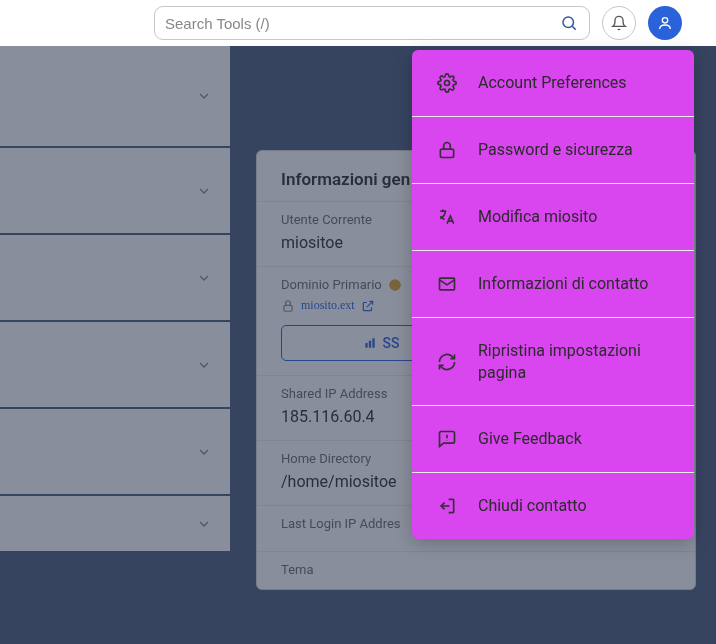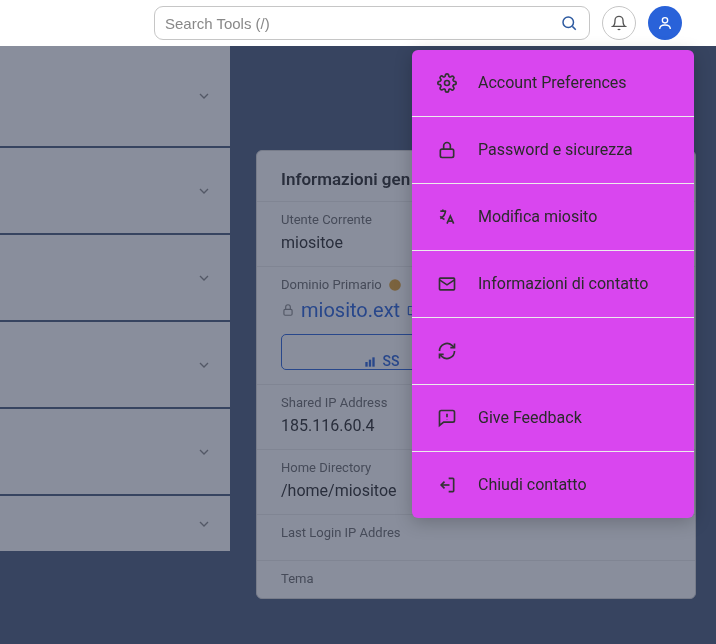--- a/index.html
+++ b/index.html
@@ -22,22 +22,22 @@
 .side-item:first-child { margin-top: 0; }
 .chev { color: #888; }
 
 .card { position: absolute; top: 150px; left: 256px; width: 440px; background: #fff; border: 1px solid #d8d8d8; border-radius: 6px; z-index: 2; padding: 0; }
 .card-hdr { padding: 18px 24px 12px; font-size: 17px; font-weight: 600; color: #2b2b2b; }
 .sec { padding: 10px 24px 14px; border-top: 1px solid #eaeaea; }
 .sec:first-of-type { border-top: none; }
 .lbl { font-size: 13px; color: #6a6a6a; margin-bottom: 6px; }
 .val { font-size: 16px; color: #2b2b2b; }
 .domain-row { display: flex; align-items: center; gap: 6px; }
-.dlink { color: #2962d9; font-size: 20px; }
-.ssl-btn { margin-top: 12px; width: 200px; height: 36px; border: 1px solid #2962d9; border-radius: 5px; color: #2962d9; background: #fff; display: flex; align-items: flex-end; justify-content: center; gap: 6px; font-size: 14px; font-weight: 500; }
+.dlink { color: #2962d9; font-size: 12px; font-family: Liberation Serif, serif; }
+.ssl-btn { margin-top: 12px; width: 200px; height: 36px; border: 1px solid #2962d9; border-radius: 5px; color: #2962d9; background: #fff; display: flex; align-items: center; justify-content: center; gap: 6px; font-size: 14px; font-weight: 500; }
 
 .menu { position: absolute; top: 50px; right: 22px; width: 282px; background: #d946ef; border-radius: 6px; box-shadow: 0 4px 18px rgba(0,0,0,0.22); z-index: 10; overflow: hidden; }
 .menu-item { display: flex; align-items: center; gap: 20px; padding: 22px 24px; border-bottom: 1px solid #ececec; cursor: pointer; }
 .menu-item:last-child { border-bottom: none; }
 .menu-icon { width: 22px; height: 22px; flex-shrink: 0; color: #333; display: flex; align-items: center; justify-content: center; }
 .menu-label { font-size: 16px; color: #2b2b2b; line-height: 1.35; }
 
 svg { display: block; }
 </style>
 </head>
@@ -217,20 +217,21 @@
   </div>
   <div class="menu-item">
     <span class="menu-icon">
         <svg width="20" height="20" viewBox="0 0 24 24" fill="none" stroke="currentColor" stroke-width="2">
           <path d="M3 12a9 9 0 0115-6.7L21 8"></path>
           <path d="M21 3v5h-5"></path>
           <path d="M21 12a9 9 0 01-15 6.7L3 16"></path>
           <path d="M3 21v-5h5"></path>
         </svg>
       </span>
+    <span class="menu-label">Ripristina impostazioni pagina</span>
   </div>
   <div class="menu-item">
     <span class="menu-icon">
         <svg width="20" height="20" viewBox="0 0 24 24" fill="none" stroke="currentColor" stroke-width="2">
           <path d="M21 15a2 2 0 01-2 2H8l-5 4V5a2 2 0 012-2h14a2 2 0 012 2z"></path>
           <line x1="12" y1="7" x2="12" y2="11"></line>
           <line x1="12" y1="14" x2="12" y2="14.5"></line>
         </svg>
       </span>
     <span class="menu-label">Give Feedback</span>

